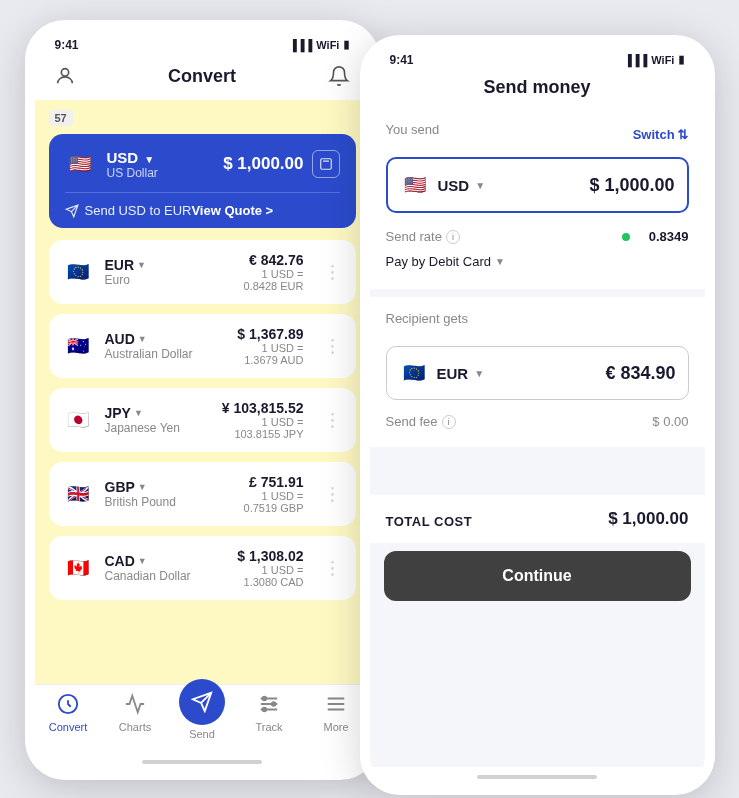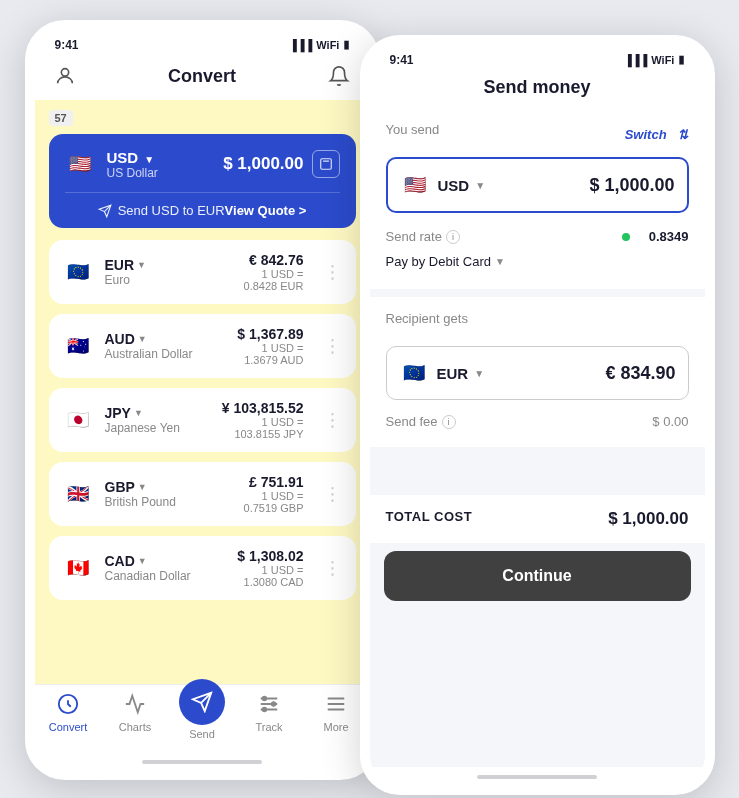--- a/index.html
+++ b/index.html
@@ -140,21 +140,21 @@
       align-items: center;
       justify-content: center;
       color: rgba(255,255,255,0.85);
       font-size: 14px;
     }
     .send-row {
       border-top: 1px solid rgba(255,255,255,0.2);
       padding: 10px 0;
       display: flex;
       align-items: center;
-      justify-content: center;
+      justify-content: flex-start;
     }
     .send-label {
       display: flex;
       align-items: center;
       gap: 6px;
       color: rgba(255,255,255,0.9);
       font-size: 13px;
     }
     .view-quote-btn {
       color: #fff;
@@ -266,22 +266,21 @@
       justify-content: space-between;
       align-items: center;
       margin-bottom: 10px;
     }
     .switch-btn {
       color: #2b4bcc;
       font-size: 13px;
       font-weight: 600;
       display: flex;
       align-items: center;
-      gap: 11px;
-      font-style: italic;
+      gap: 3px;
     }
     .currency-input-row {
       border: 2px solid #2b4bcc;
       border-radius: 10px;
       padding: 10px 12px;
       display: flex;
       align-items: center;
       justify-content: space-between;
       margin-bottom: 10px;
     }
@@ -366,21 +365,21 @@
     }
     .fee-value {
       font-size: 13px;
       color: #888;
     }
     .total-cost-section {
       background: #fff;
       padding: 14px 16px;
       display: flex;
       justify-content: space-between;
-      align-items: flex-start;
+      align-items: flex-end;
       margin-bottom: 8px;
     }
     .total-cost-label {
       font-size: 13px;
       font-weight: 700;
       color: #1a1a2e;
       letter-spacing: 0.5px;
     }
     .total-cost-value {
       font-size: 17px;

